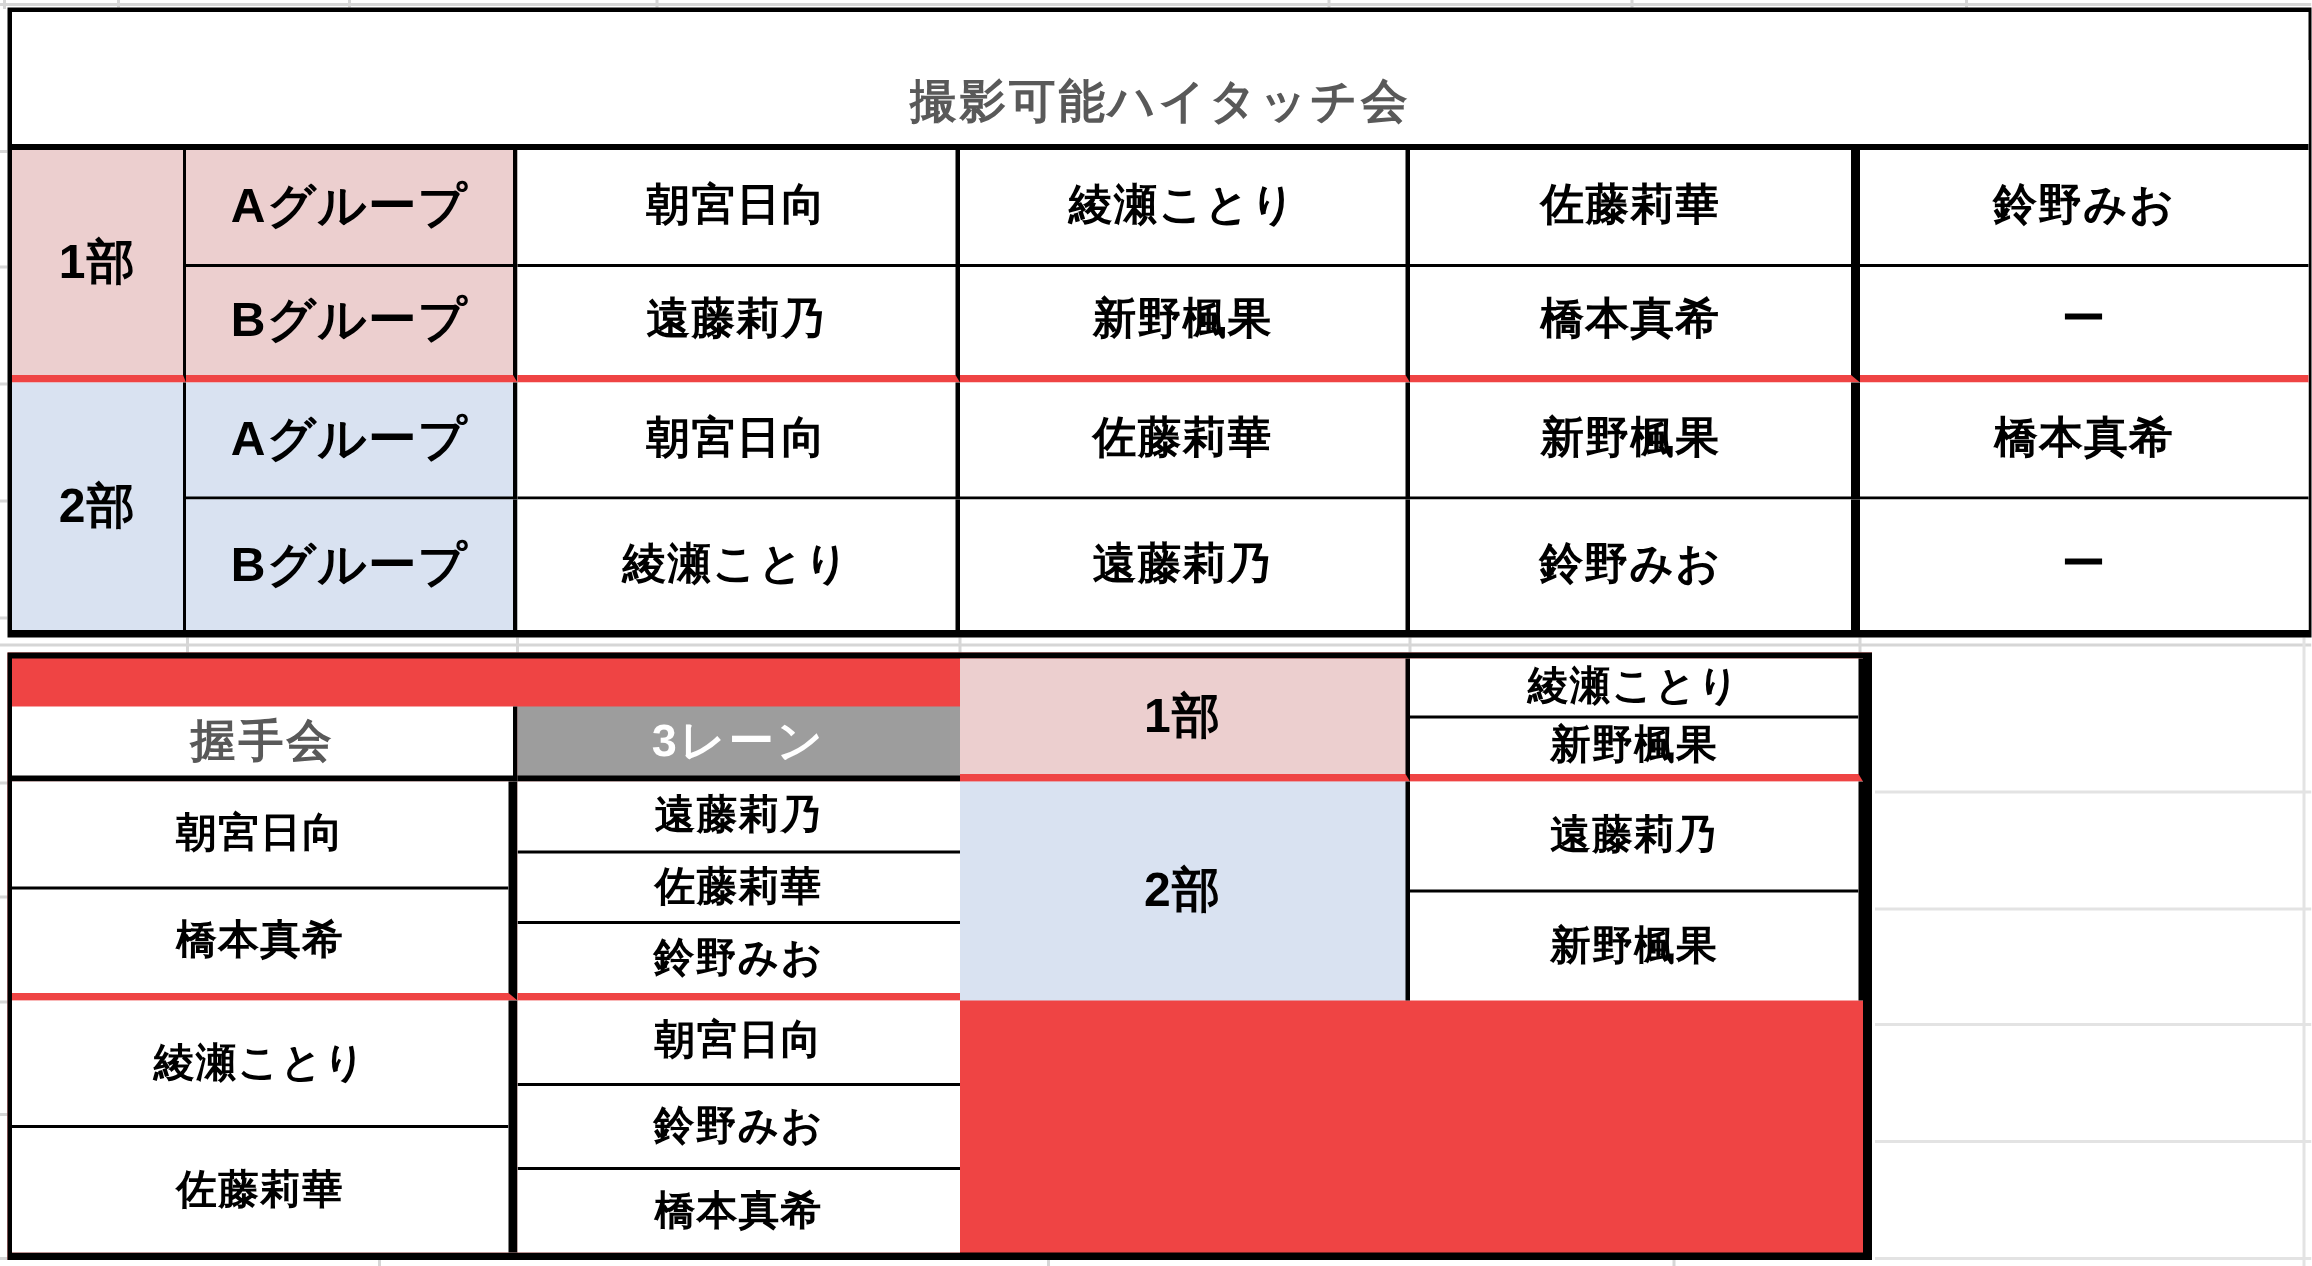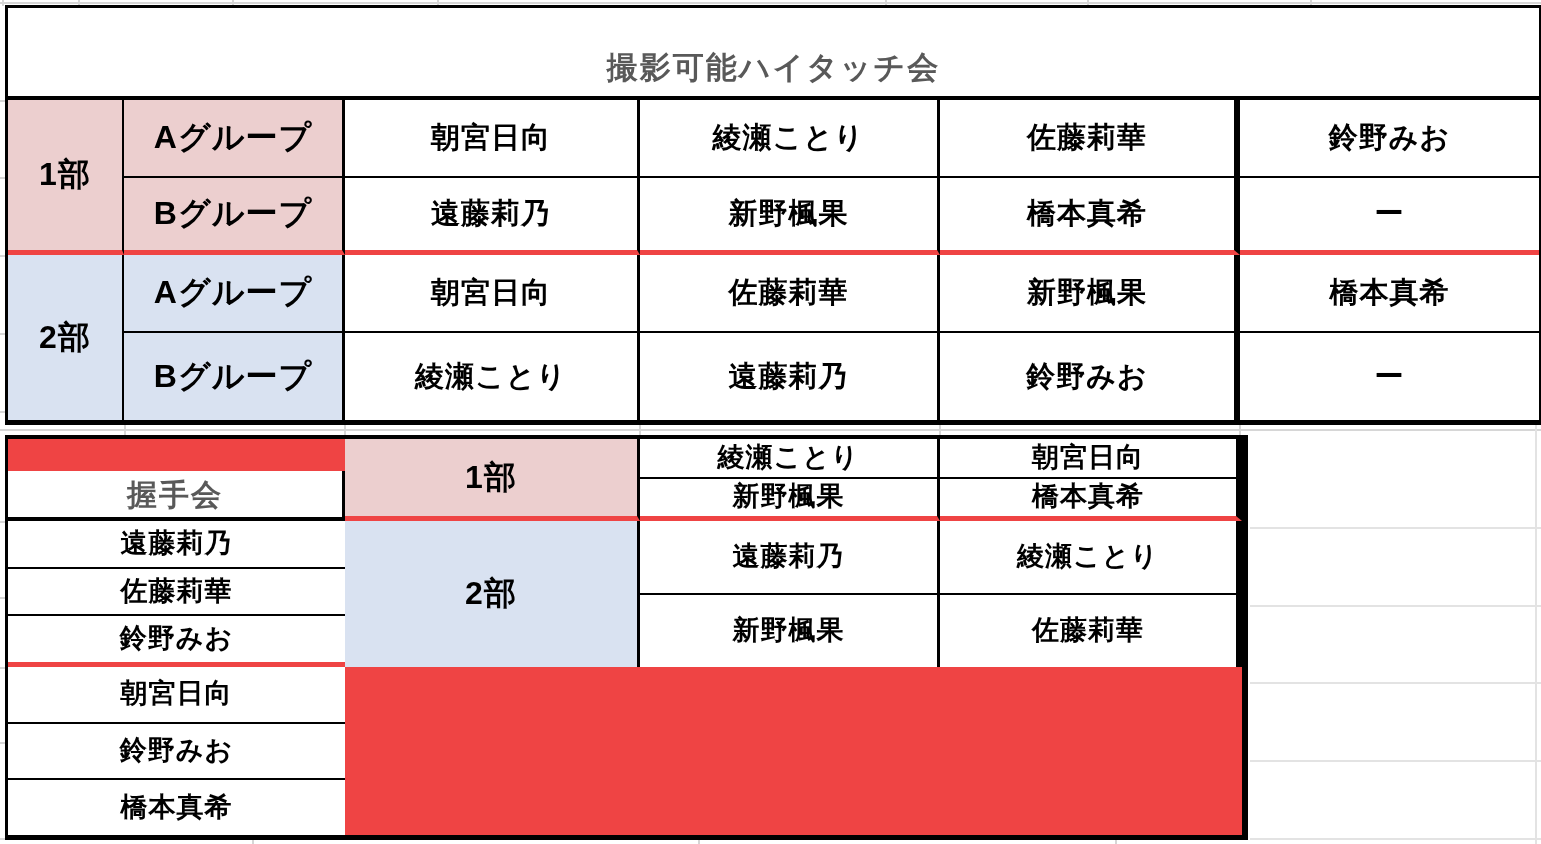--- a/index.html
+++ b/index.html
@@ -122,20 +122,21 @@
 
   <div class="cell blue br3 fs-label">Bグループ</div>
   <div class="cell br3 fs-name">綾瀬ことり</div>
   <div class="cell br3 fs-name">遠藤莉乃</div>
   <div class="cell br6 fs-name">鈴野みお</div>
   <div class="cell fs-name">ー</div>
 </div>
 
 <div class="t2">
   <div class="cell br3 bb4 graytext fs-lane">握手会</div>
+  <div class="cell grayhead bb4 fs-lane">3レーン</div>
 
   <div class="cell pink br3 bb5 fs-label">1部</div>
   <div class="cell subcol br3 bb5">
     <div class="sub bb2 fs-name2">綾瀬ことり</div>
     <div class="sub fs-name2">新野楓果</div>
   </div>
   <div class="cell subcol br6 bb5">
     <div class="sub bb2 fs-name2">朝宮日向</div>
     <div class="sub fs-name2">橋本真希</div>
   </div>

